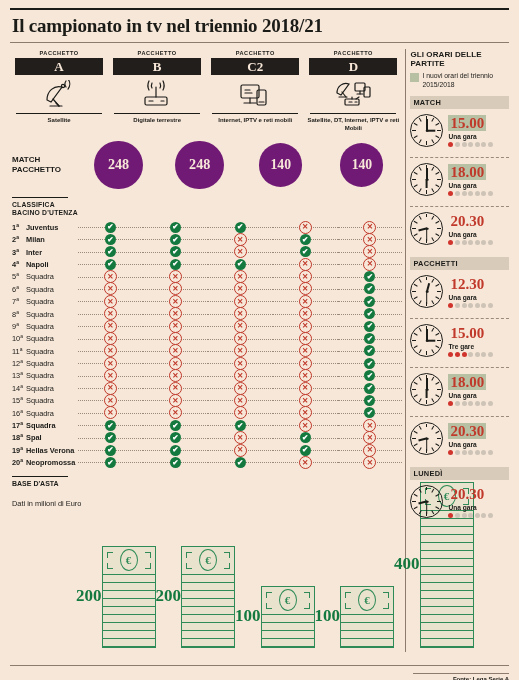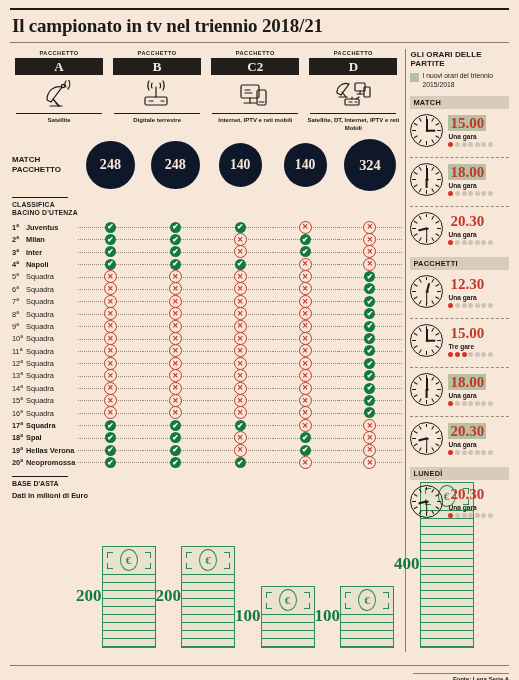--- a/index.html
+++ b/index.html
@@ -36,21 +36,21 @@
     font-weight:bold;font-size:13px;line-height:17px;height:17px;margin:0 5px;}
   .pk-icon{height:34px;display:flex;align-items:center;justify-content:center;margin-top:3px;}
   .pk-sep{border-top:1px solid #1b1b18;margin:1px 6px 0 6px;}
   .pk-tech{font-size:6px;font-weight:bold;line-height:7.6px;padding:3px 1px 0 1px;min-height:16px;}
 
   
   .match-row{display:flex;align-items:center;height:60px;margin-top:2px;}
   .match-lbl{width:66px;padding-left:2px;font-weight:bold;font-size:8px;line-height:10px;}
   .match-cols{display:flex;flex:1;}
   .mc{flex:1;display:flex;align-items:center;justify-content:center;}
-  .circle{background:#0f172a;color:#f7e7d8;border-radius:50%;
+  .circle{background:#701a75;color:#f7e7d8;border-radius:50%;
     display:flex;align-items:center;justify-content:center;
     font-family:"Liberation Serif",serif;font-weight:bold;}
 
   
   .clas-head{padding-left:2px;margin-top:2px;}
   .clas-head .bar{border-top:1.6px solid #1b1b18;width:56px;margin-bottom:3px;}
   .clas-head .t{font-size:6.8px;font-weight:bold;line-height:8.4px;letter-spacing:.2px;}
   .grid{margin-top:3px;}
   .grow{display:flex;align-items:center;height:12.4px;}
   .gname{width:66px;padding-left:2px;font-size:7.4px;white-space:nowrap;}
@@ -64,21 +64,21 @@
     display:flex;align-items:center;justify-content:center;
     font-size:7.5px;font-weight:bold;line-height:1;}
   .mark.y{background:#14793f;color:#fff;}
   .mark.n{background:#f7e7d8;color:#c0392b;border:1px solid #c0392b;}
 
   
   .base-wrap{position:relative;margin-top:7px;height:176px;}
   .base-head{position:absolute;left:2px;top:0;width:80px;}
   .base-head .bar{border-top:1.6px solid #1b1b18;width:56px;margin-bottom:3px;}
   .base-head .t1{font-size:7px;font-weight:bold;line-height:8.6px;}
-  .base-head .t2{font-size:7.4px;font-weight:bold;line-height:9px;margin-top:3px;}
+  .base-head .t2{font-size:7.4px;font-weight:normal;line-height:9px;margin-top:11px;}
   .stacks{position:absolute;left:66px;right:0;bottom:4px;display:flex;align-items:flex-end;height:168px;}
   .stk{flex:1;display:flex;flex-direction:row;align-items:center;justify-content:flex-end;}
   .stk-val{font-family:"Liberation Serif",serif;font-weight:bold;font-size:17px;color:#14793f;margin-bottom:2px;}
   .bills{width:54px;border:1.4px solid #2e8b57;background:#e9e2cd;box-sizing:border-box;}
   .bills .note{height:27px;position:relative;border-bottom:1.2px solid #2e8b57;}
   .bills .lines{}
   .bills .lines i{display:block;height:7px;border-bottom:1.2px solid #2e8b57;}
   .euro-c{position:absolute;left:50%;top:50%;transform:translate(-50%,-50%);
     width:16px;height:20px;border:1.3px solid #2e8b57;border-radius:50%;
     display:flex;align-items:center;justify-content:center;color:#2e8b57;
@@ -230,23 +230,20 @@
             </div>
             <div class="mc">
               <div class="circle" style="width: 48.7471px; height: 48.7471px; font-size: 14.1435px;">248</div>
             </div>
             <div class="mc">
               <div class="circle" style="width: 43.0909px; height: 43.0909px; font-size: 13.6627px;">140</div>
             </div>
             <div class="mc">
               <div class="circle" style="width: 43.0909px; height: 43.0909px; font-size: 13.6627px;">140</div>
             </div>
-            <div class="mc">
-              <div class="circle" style="width: 52px; height: 52px; font-size: 14.42px;">324</div>
-            </div>
           </div>
       </div>
 
       <div class="clas-head">
         <div class="bar"></div>
         <div class="t">CLASSIFICA</div>
         <div class="t">BACINO D'UTENZA</div>
       </div>
 
       <div class="grid" id="grid">

